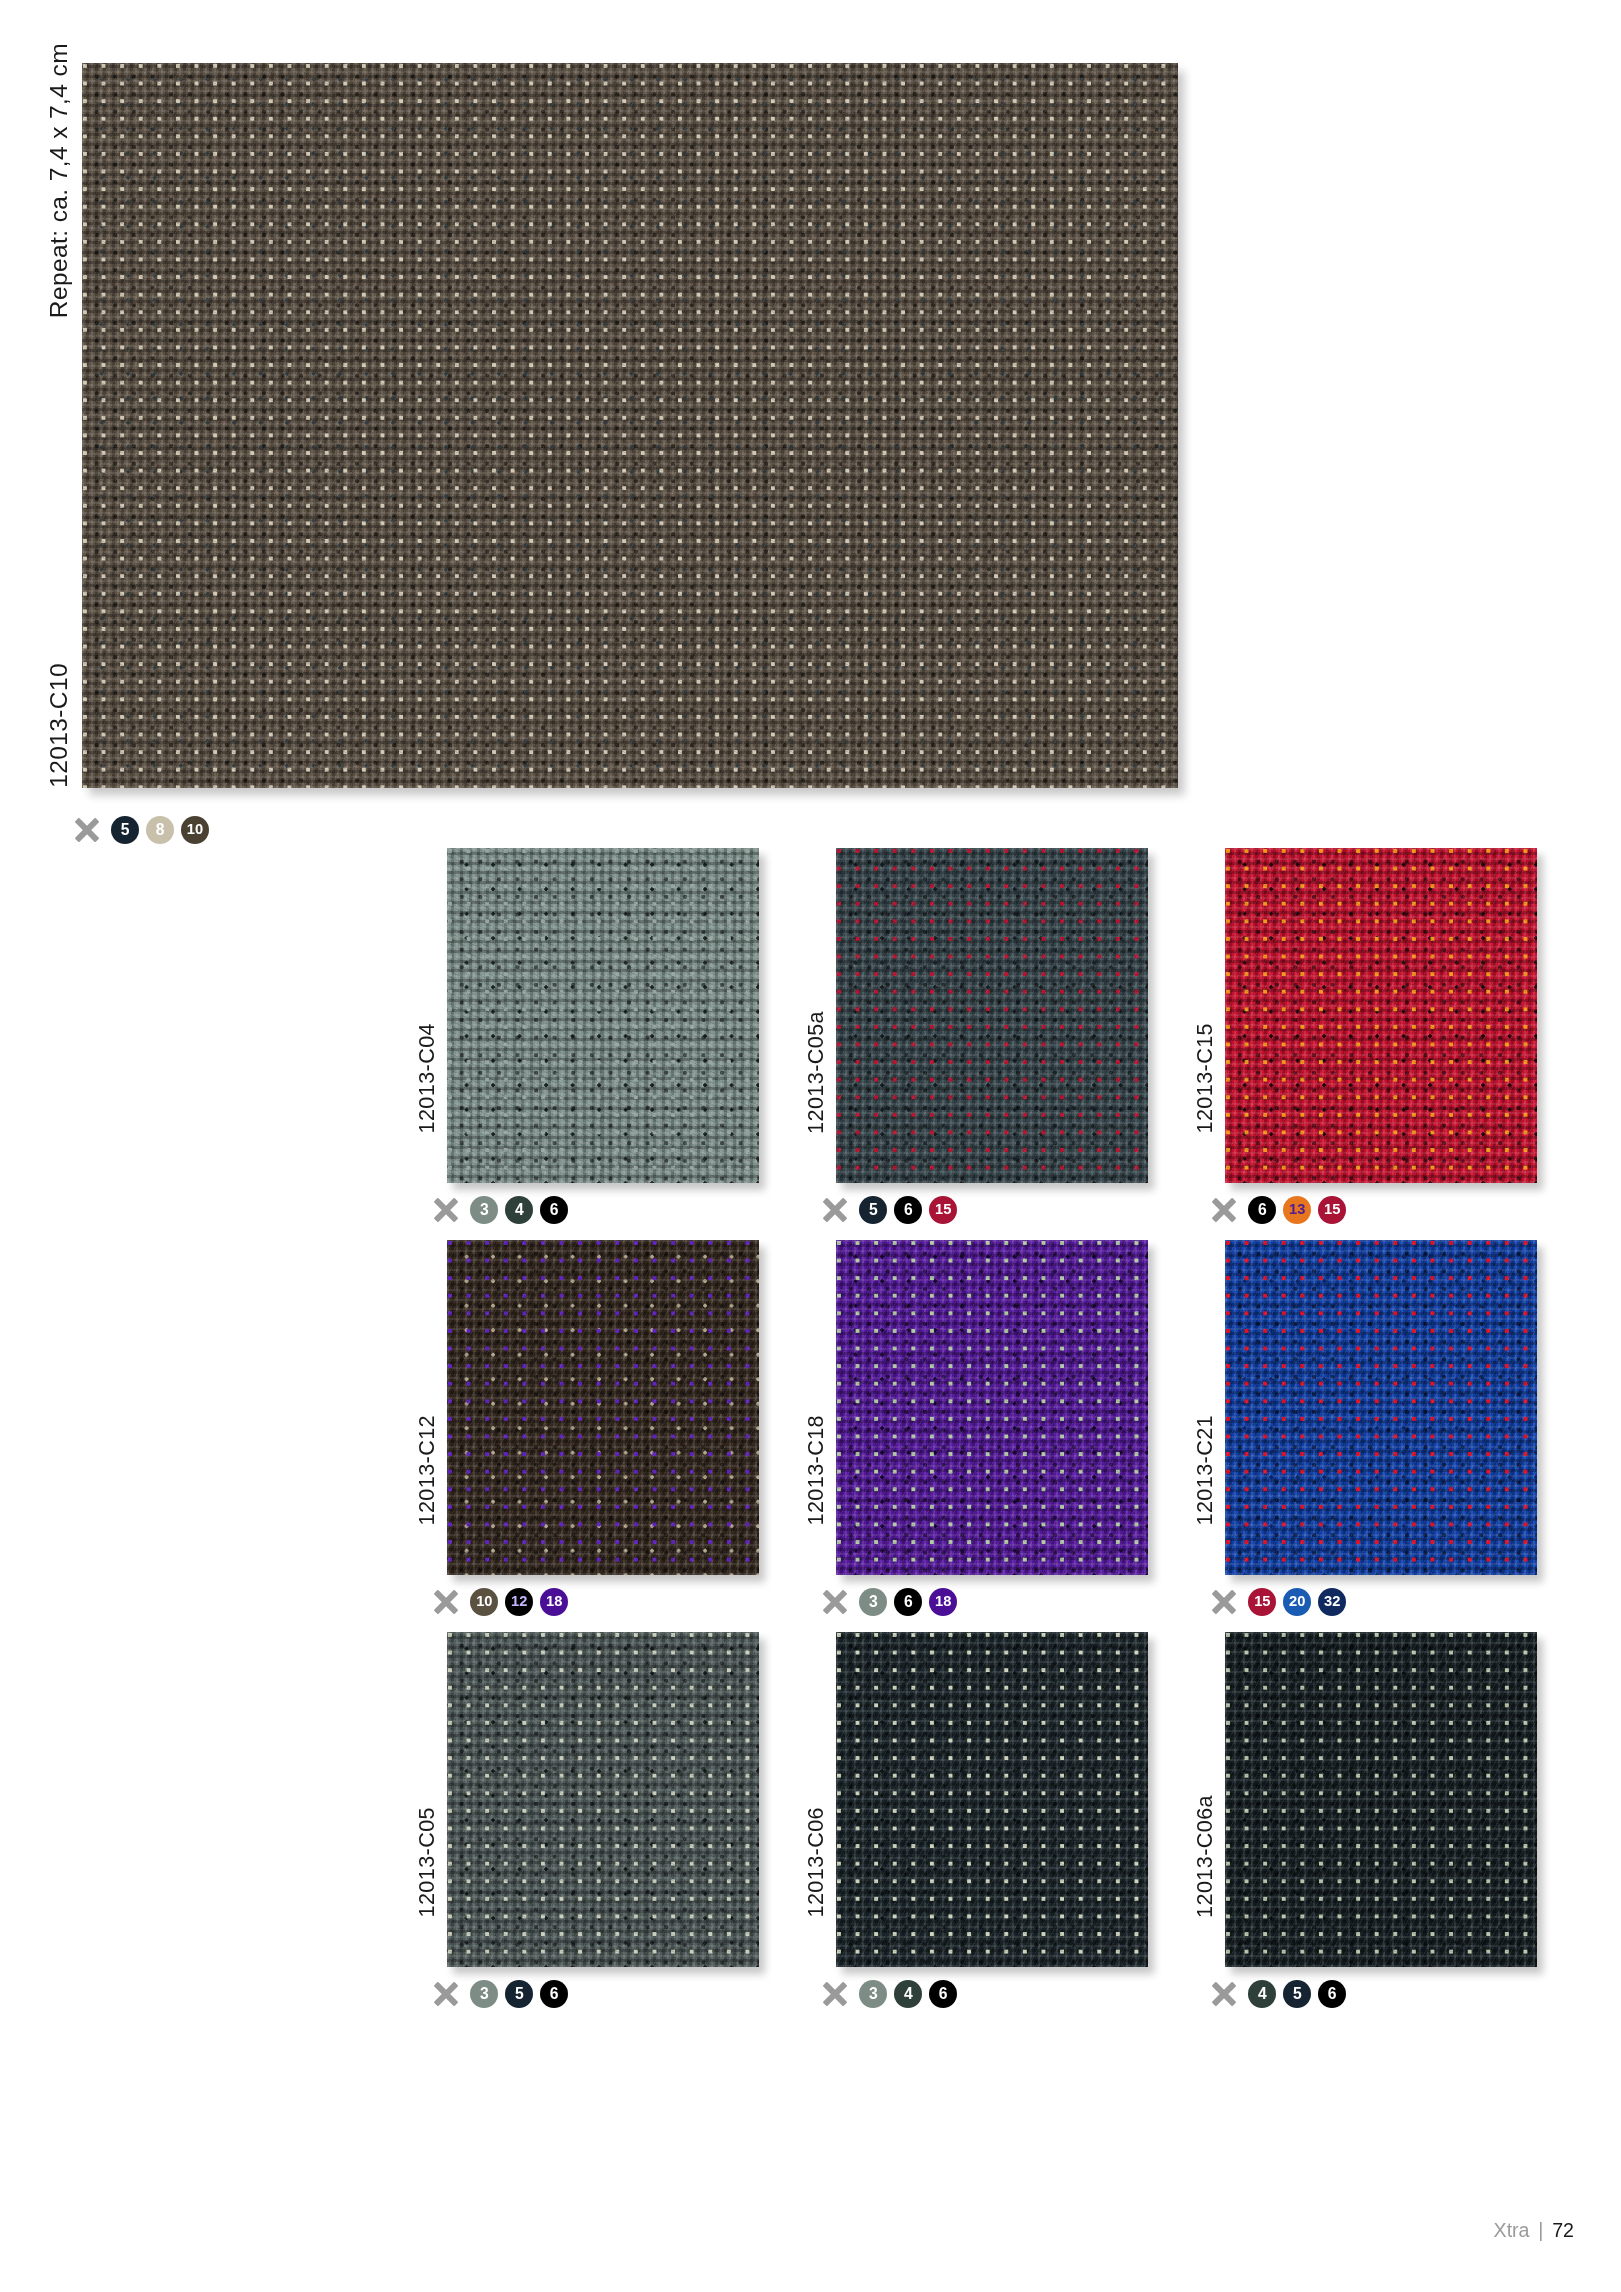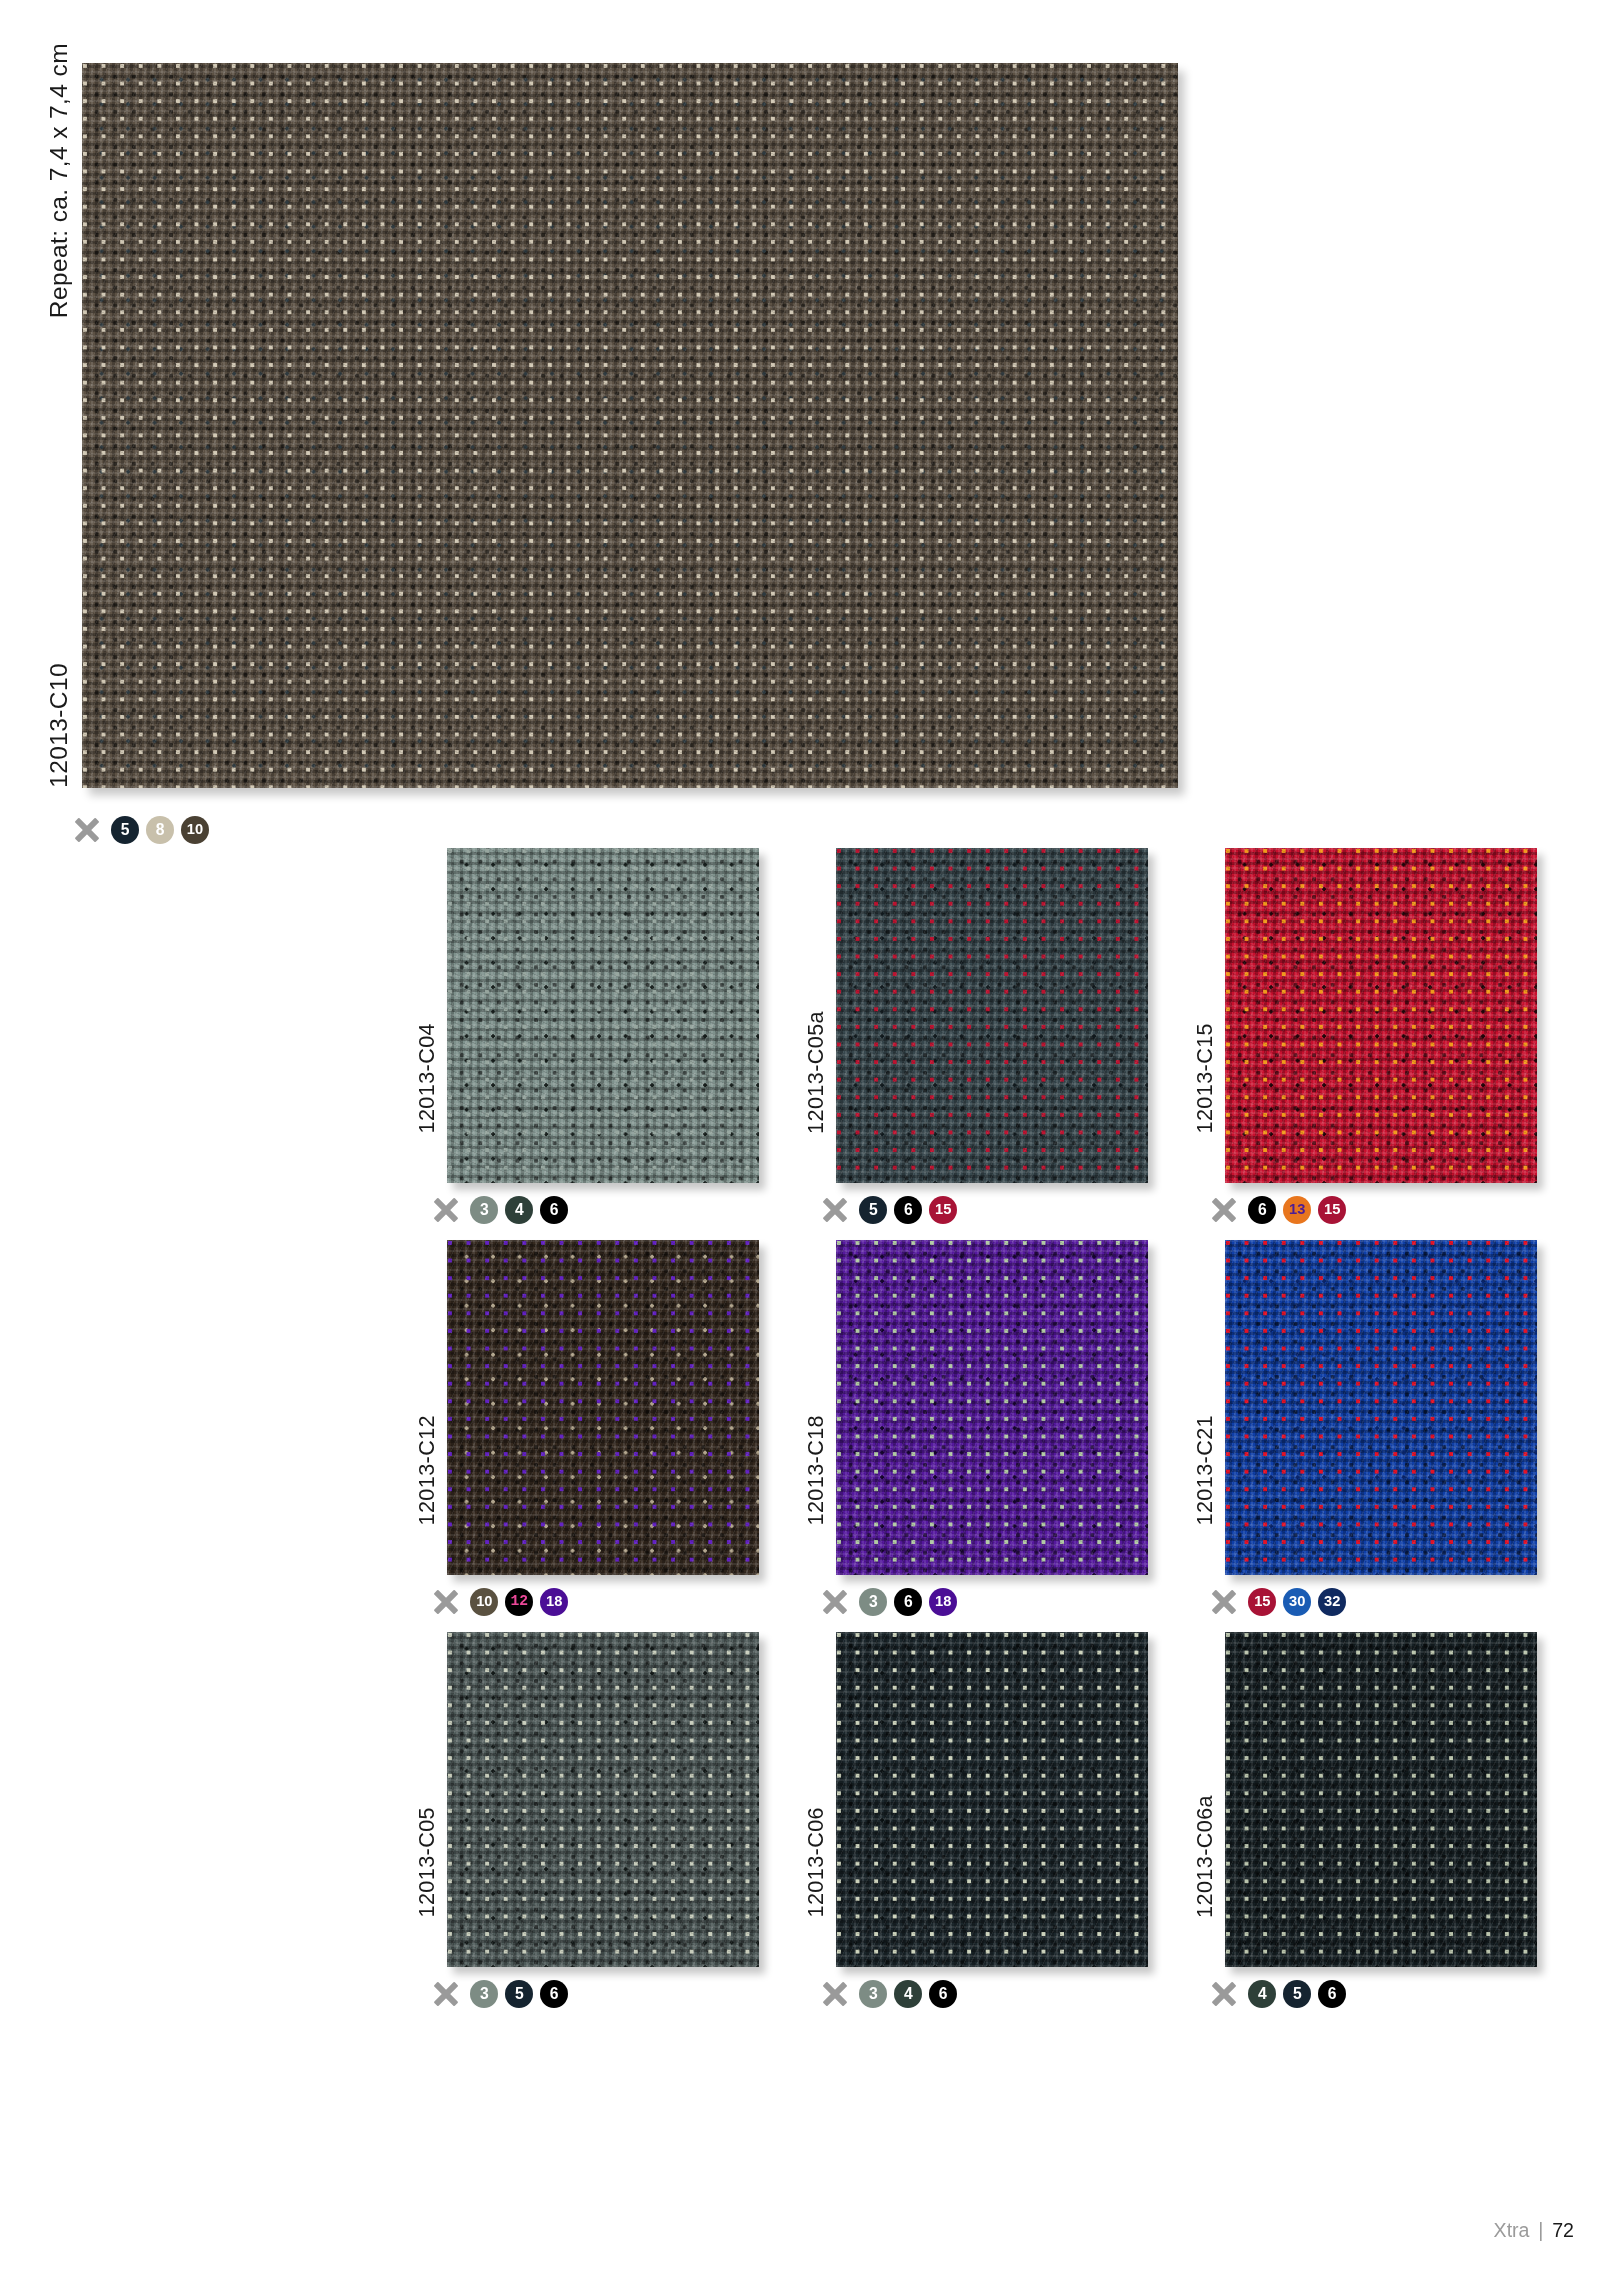--- a/index.html
+++ b/index.html
@@ -221,21 +221,21 @@
             <div class="base" style="background: rgb(53, 41, 31);"></div>
             <div class="warp"></div>
             <div class="weft"></div>
             <div class="dark"></div>
             <div class="slub"></div>
             <div class="grit"></div>
           </div>
           <div class="cell-chips chips">
             <span class="x-icon"></span>
             <span class="chip two" style="background: rgb(90, 81, 64); color: rgb(255, 255, 255);">10</span>
-            <span class="chip two" style="background: rgb(0, 0, 0); color: #ec4899; font-family: Liberation Mono, monospace;">12</span>
+            <span class="chip two" style="background: rgb(0, 0, 0); color: #c4b5fd;">12</span>
             <span class="chip two" style="background: rgb(75, 14, 150); color: rgb(255, 255, 255);">18</span>
           </div>
         </div>
         <div class="cell c1">
           <div class="cell-label">
             <span class="vlabel">12013-C18</span>
           </div>
           <div class="cell-img weave" style="--slub: #b7d3a6; --slub2: #130528;">
             <div class="base" style="background: rgb(85, 24, 158);"></div>
             <div class="warp"></div>
@@ -259,21 +259,21 @@
             <div class="base" style="background: rgb(15, 63, 168);"></div>
             <div class="warp"></div>
             <div class="weft"></div>
             <div class="dark"></div>
             <div class="slub"></div>
             <div class="grit"></div>
           </div>
           <div class="cell-chips chips">
             <span class="x-icon"></span>
             <span class="chip two" style="background: rgb(168, 19, 54); color: rgb(255, 255, 255);">15</span>
-            <span class="chip two" style="background: rgb(26, 92, 180); color: rgb(255, 255, 255);">30</span>
+            <span class="chip two" style="background: rgb(26, 92, 180); color: rgb(255, 255, 255);">20</span>
             <span class="chip two" style="background: rgb(16, 42, 96); color: rgb(255, 255, 255);">32</span>
           </div>
         </div>
       </div>
       <div class="grid-row">
         <div class="cell c0">
           <div class="cell-label">
             <span class="vlabel">12013-C05</span>
           </div>
           <div class="cell-img weave" style="--slub: #cfd4c2; --slub2: #101615;">

